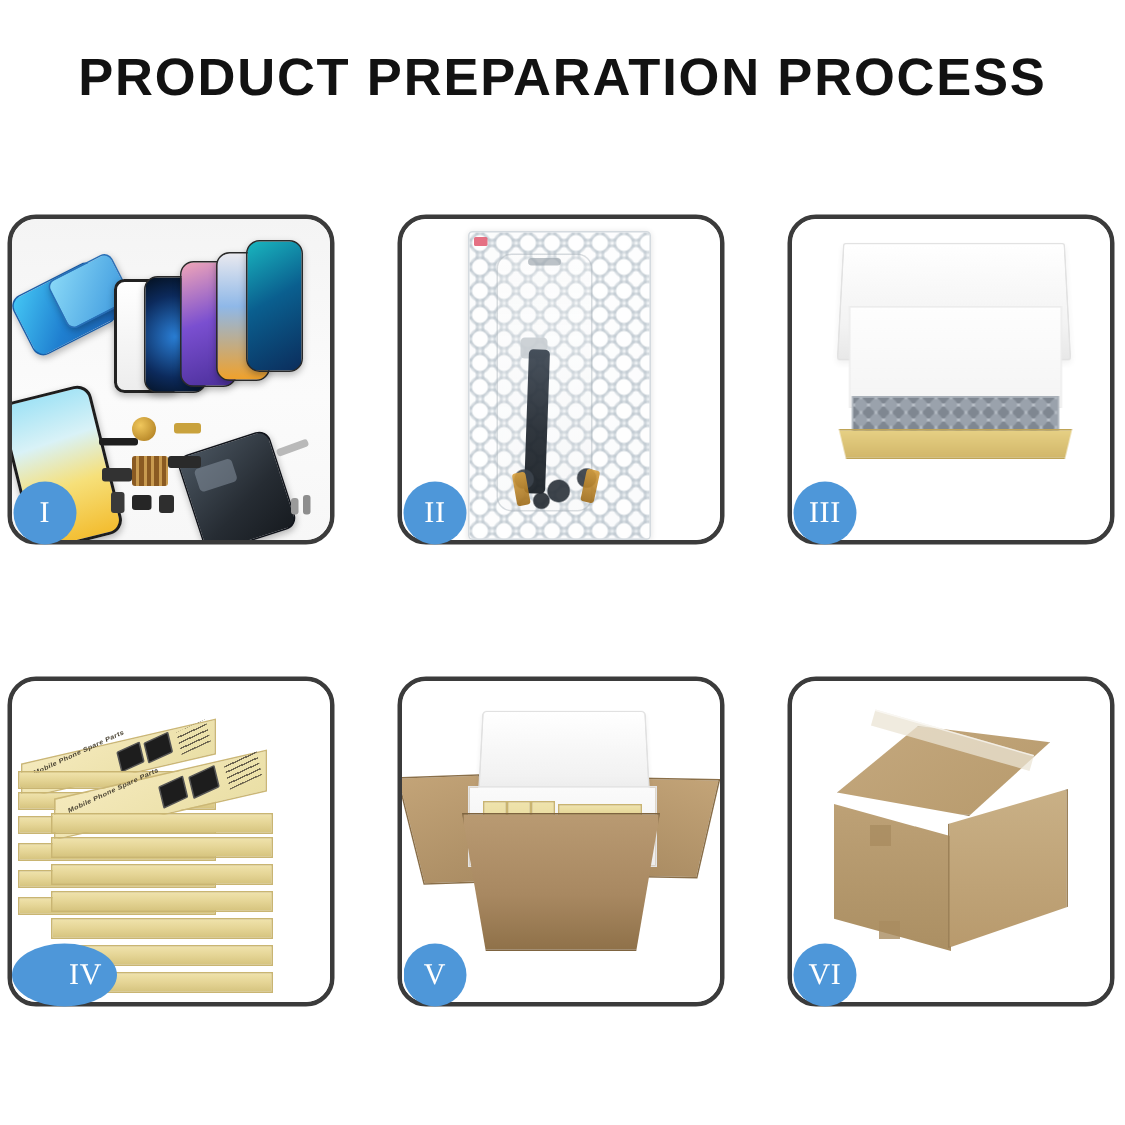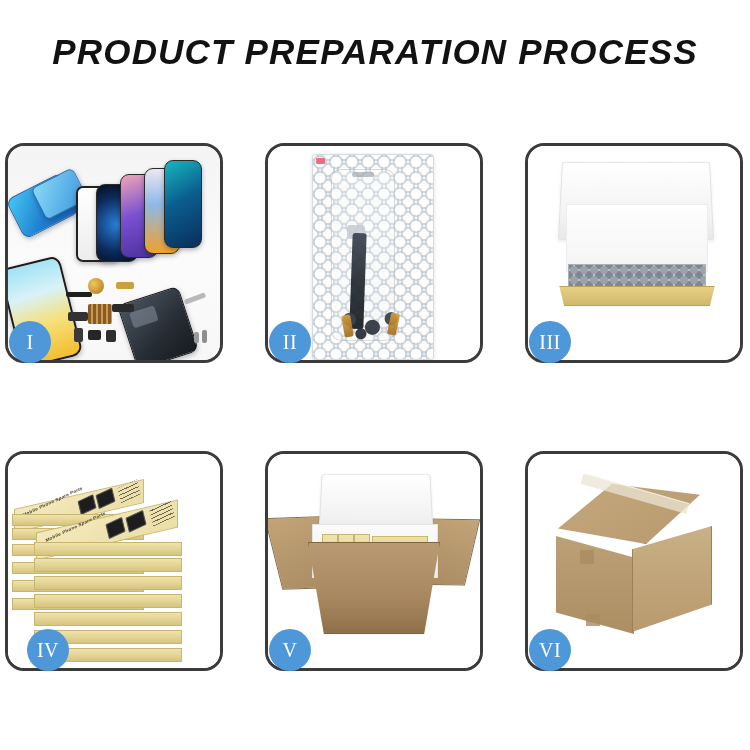--- a/index.html
+++ b/index.html
@@ -15,21 +15,20 @@
     padding-top:34px;
     text-align:center;
   }
   .title{
     font-size:35px;
     letter-spacing:1.2px;
     font-weight:700;
     color:#121212;
     line-height:1.05;
     white-space:nowrap;
-    font-style:italic;
   }
   .subtitle{
     margin-top:11px;
     font-size:15.5px;
     color:#1a1a1a;
     letter-spacing:0.2px;
     white-space:nowrap;
     font-weight:400;
   }
 
@@ -71,21 +70,21 @@
     display:flex;align-items:center;justify-content:center;
     font-family:"Liberation Serif","DejaVu Serif",serif;
     font-size:20px;
     letter-spacing:0.5px;
     z-index:6;
     box-shadow:0 0 0 0 rgba(0,0,0,0);
   }
   .b1{left:9px;top:185px;}
   .b2{left:269px;top:185px;}
   .b3{left:529px;top:185px;}
-  .b4{left:27px;top:185px;}
+  .b4{left:8px;top:185px;padding-left:28px;}
   .b5{left:269px;top:185px;}
   .b6{left:529px;top:185px;}
 
   
   .scene{position:absolute;inset:0;background:#fafafa;}
 
   
   .p1bg{background:linear-gradient(180deg,#f4f4f4 0%,#fbfbfb 55%,#f7f7f7 100%);}
   .phone{
     position:absolute;border-radius:9px;

